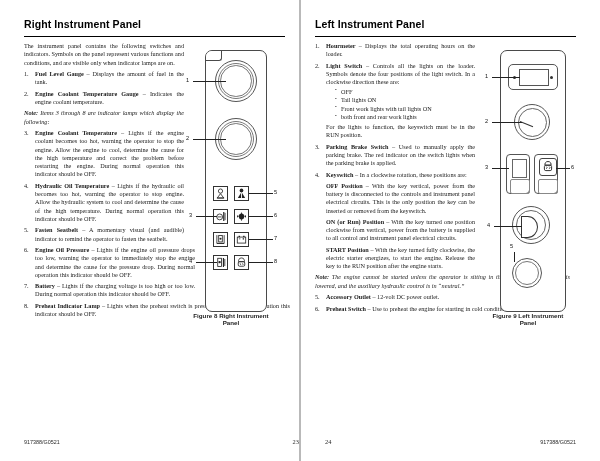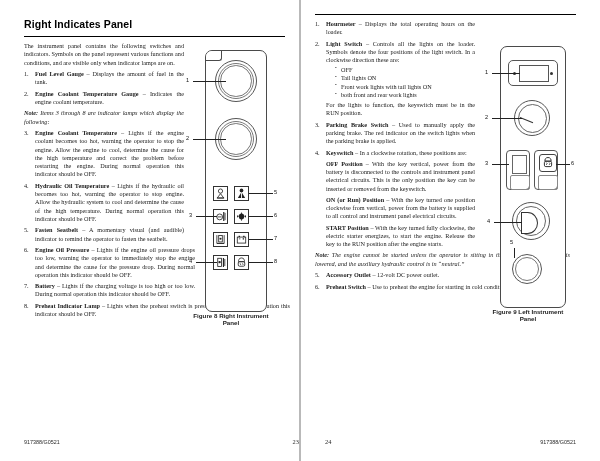--- a/index.html
+++ b/index.html
@@ -256,21 +256,21 @@
   .pageno { font-family: "Liberation Serif", serif; font-size: 6.4px; }
 </style>
 </head>
 <body>
 
 <div class="spread">
 
   <div class="page page-left">
     <div class="page-inner">
 
-      <h1 class="section-title">Right Indicates Panel</h1>
+      <h1 class="section-title">Right Instrument Panel</h1>
       <hr class="rule">
 
       <div style="width:160px;">
         <p class="body-text">The instrument panel contains the following switches and indicators. Symbols on the panel represent various functions and conditions, and are visible only when indicator lamps are on.</p>
 
         <ul class="numlist">
           <li>
             <span class="num">1.</span>
             <span class="lbl">Fuel Level Gauge</span><span> – Displays the amount of fuel in the tank.</span>
           </li>
@@ -434,20 +434,21 @@
     <div class="footer footer-left">
       <span>917388/G0521</span>
       <span class="spacer"></span>
       <span class="pageno">23</span>
     </div>
   </div>
 
   <div class="page page-right">
     <div class="page-inner">
 
+      <h1 class="section-title">Left Instrument Panel</h1>
       <hr class="rule">
 
       <div style="width:160px;">
         <ul class="numlist">
           <li>
             <span class="num">1.</span>
             <span class="lbl">Hourmeter</span><span> – Displays the total operating hours on the loader.</span>
           </li>
           <li>
             <span class="num">2.</span>

